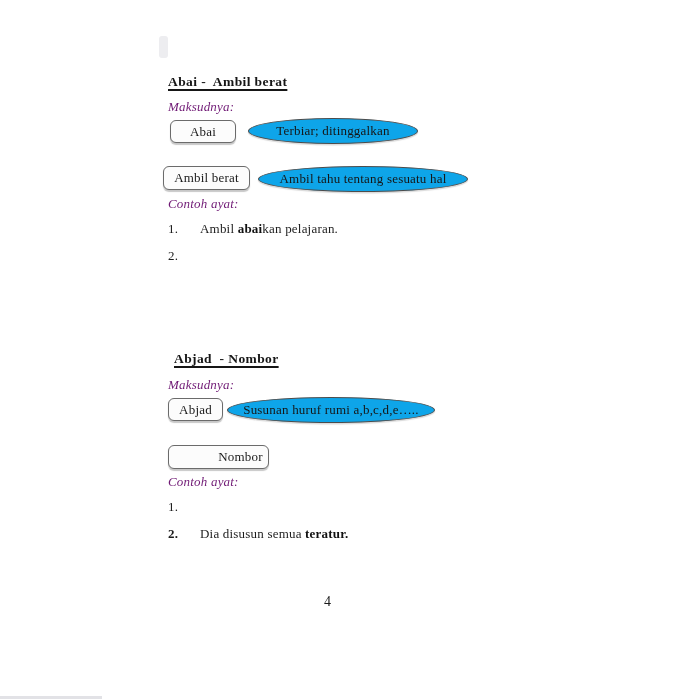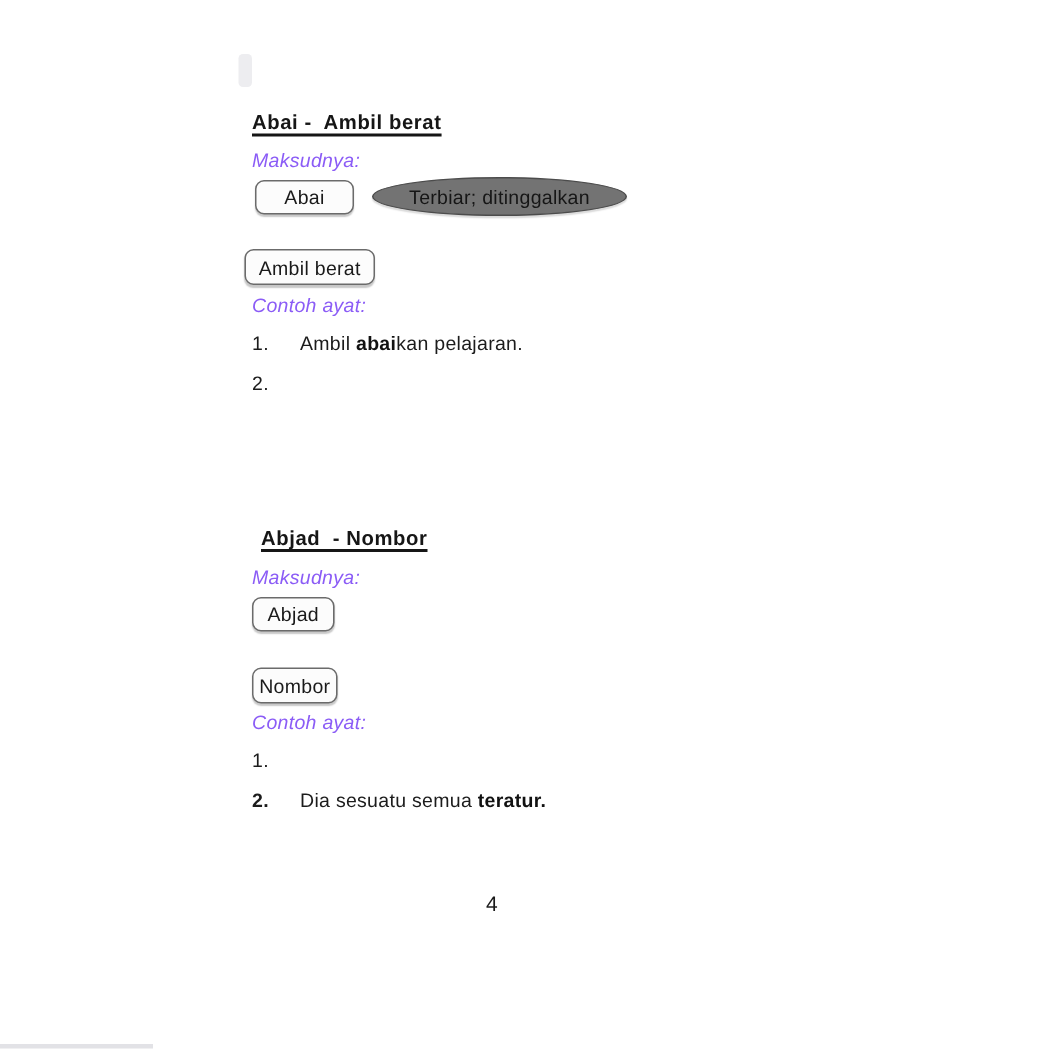--- a/index.html
+++ b/index.html
@@ -6,56 +6,56 @@
     margin: 0;
     padding: 0;
     background: #ffffff;
   }
   #canvas {
     position: relative;
     width: 608px;
     height: 700px;
     background: #ffffff;
     overflow: hidden;
-    font-family: Liberation Sans, sans-serif;
+    font-family: Liberation Serif, serif;
     color: #1b1b1b;
   }
   .abs { position: absolute; }
   .heading {
     font-size: 13.5px;
     font-weight: bold;
     letter-spacing: 0.4px;
     text-decoration: underline;
     text-underline-offset: 3px;
     text-decoration-thickness: 1.5px;
     color: #161616;
     white-space: pre;
   }
   .ital {
     font-size: 13px;
     font-style: italic;
-    color: #8b5cf6;
+    color: #701a75;
     letter-spacing: 0.2px;
   }
   .term-box {
     border: 1.4px solid #6b6b6b;
     border-radius: 6px;
     background: #fcfcfc;
     box-shadow: 0 1.5px 1px rgba(0,0,0,0.22);
     display: flex;
     align-items: center;
     justify-content: center;
     font-size: 13px;
     color: #1a1a1a;
     letter-spacing: 0.2px;
   }
   .oval {
     border: 1.4px solid #4c4c4c;
     border-radius: 50%;
-    background: #737373;
+    background: #0ea5e9;
     box-shadow: 0 1.5px 1px rgba(0,0,0,0.15);
     display: flex;
     align-items: center;
     justify-content: center;
     font-size: 13px;
     color: #161616;
     letter-spacing: 0.2px;
     white-space: nowrap;
     text-align: center;
   }
@@ -98,42 +98,48 @@
   <div class="abs term-box" style="left:170px; top:120px; width:64px; height:21px;">
     <span>Abai</span>
   </div>
   <div class="abs oval" style="left:248px; top:118px; width:168px; height:24px;">
     <span>Terbiar; ditinggalkan</span>
   </div>
 
   <div class="abs term-box" style="left:163px; top:166px; width:85px; height:22px;">
     <span>Ambil berat</span>
   </div>
+  <div class="abs oval" style="left:258px; top:166px; width:208px; height:24px;">
+    <span>Ambil tahu tentang sesuatu hal</span>
+  </div>
 
   <div class="abs ital" style="left:168px; top:196px;">Contoh ayat:</div>
 
   <div class="abs ex-num" style="left:168px; top:221px;">1.</div>
   <div class="abs ex-text" style="left:200px; top:221px;"><span>Ambil </span><b>abai</b><span>kan pelajaran.</span></div>
 
   <div class="abs ex-num" style="left:168px; top:248px;">2.</div>
 
   <div class="abs heading" style="left:174px; top:351px;">Abjad  - Nombor</div>
 
   <div class="abs ital" style="left:168px; top:377px;">Maksudnya:</div>
 
   <div class="abs term-box" style="left:168px; top:398px; width:53px; height:21px;">
     <span>Abjad</span>
   </div>
+  <div class="abs oval" style="left:227px; top:397px; width:206px; height:24px;">
+    <span>Susunan huruf rumi a,b,c,d,e…..</span>
+  </div>
 
-  <div class="abs term-box" style="left:168px; top:445px; width:55px; height:22px;">
+  <div class="abs term-box" style="left:168px; top:445px; width:55px; height:22px;padding-left:44px;">
     <span>Nombor</span>
   </div>
 
   <div class="abs ital" style="left:168px; top:474px;">Contoh ayat:</div>
 
   <div class="abs ex-num" style="left:168px; top:499px;">1.</div>
 
   <div class="abs ex-num bold-num" style="left:168px; top:526px;">2.</div>
-  <div class="abs ex-text" style="left:200px; top:526px;"><span>Dia sesuatu semua </span><b>teratur.</b><span></span></div>
+  <div class="abs ex-text" style="left:200px; top:526px;"><span>Dia disusun semua </span><b>teratur.</b><span></span></div>
 
   <div class="abs page-num" style="left:324px; top:594px;">4</div>
 
 </div>
 
 </body></html>

